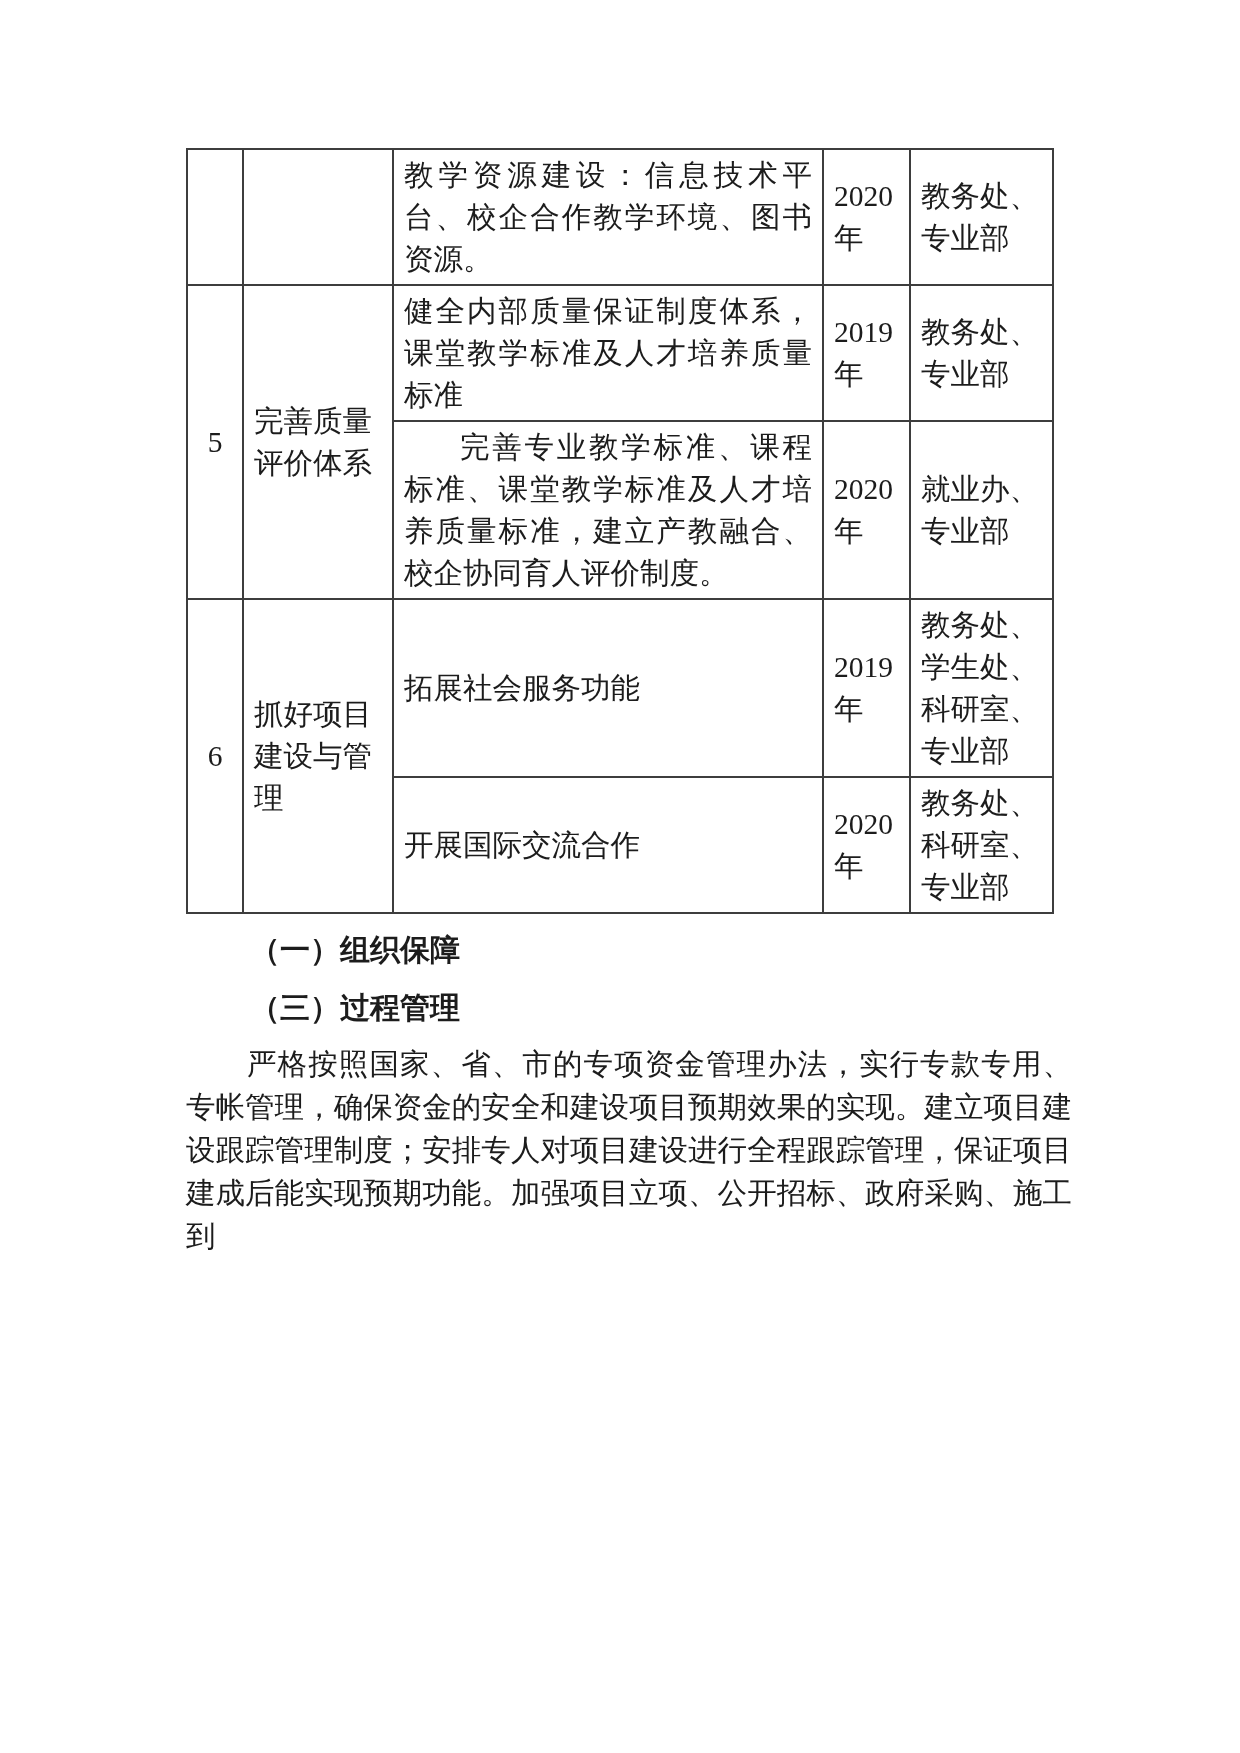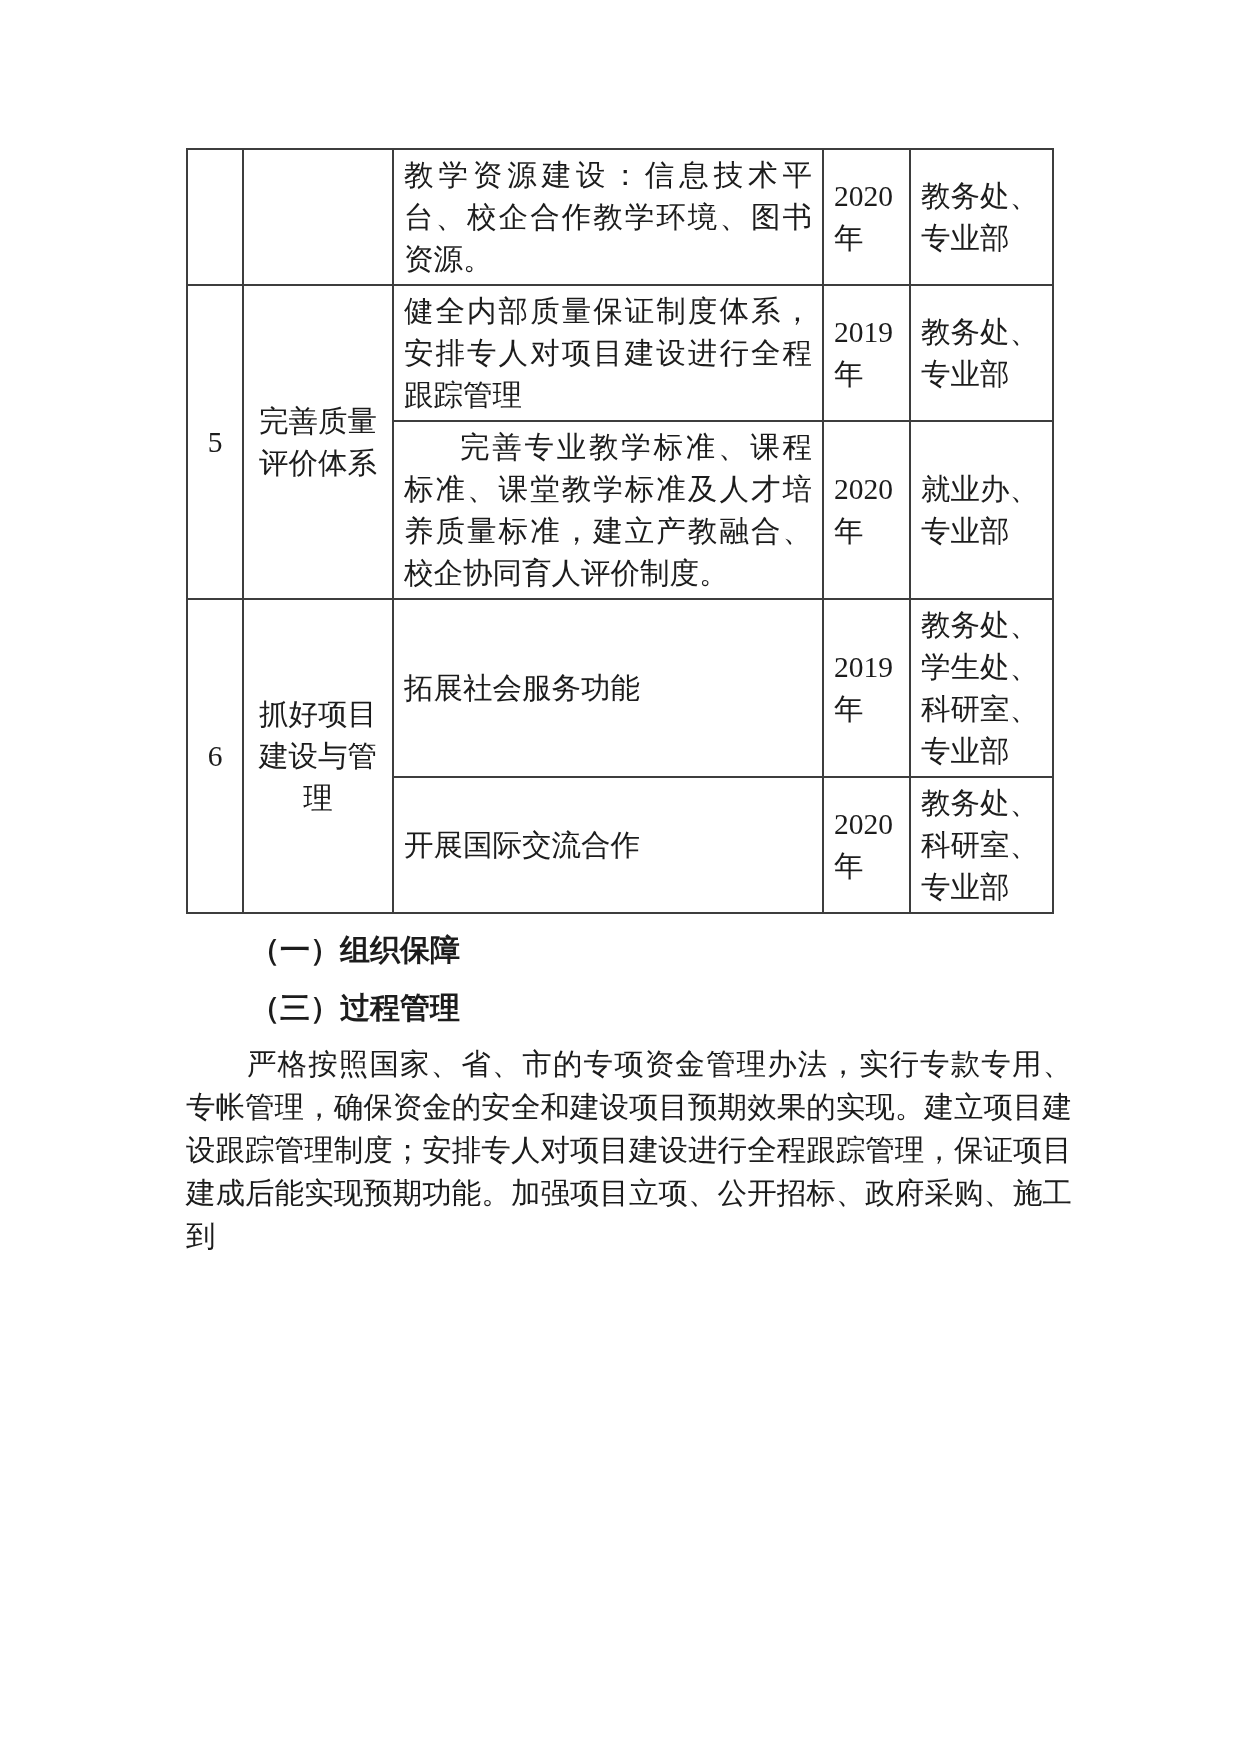--- a/index.html
+++ b/index.html
@@ -33,21 +33,21 @@
     vertical-align: middle;
     padding: 4px 10px;
     line-height: 42px;
     overflow: hidden;
   }
   td.c-num {
     text-align: center;
     padding: 4px 2px;
   }
   td.c-cat {
-    text-align: center;
+    text-align: left;
     padding: 4px 6px 4px 9px;
     margin-left: 24px;
   }
   td.c-task {
     text-align: justify;
     padding: 4px 9px 4px 11px;
   }
   td.c-task.indent {
     text-indent: 56px;
   }
@@ -99,21 +99,21 @@
         <tr class="r-a">
           <td class="c-num"></td>
           <td class="c-cat"></td>
           <td class="c-task">教学资源建设：信息技术平台、校企合作教学环境、图书资源。</td>
           <td class="c-year">2020年</td>
           <td class="c-dept">教务处、专业部</td>
         </tr>
         <tr class="r-b">
           <td class="c-num" rowspan="2">5</td>
           <td class="c-cat" rowspan="2">完善质量评价体系</td>
-          <td class="c-task">健全内部质量保证制度体系，安排专人对项目建设进行全程跟踪管理</td>
+          <td class="c-task">健全内部质量保证制度体系，课堂教学标准及人才培养质量标准</td>
           <td class="c-year">2019年</td>
           <td class="c-dept">教务处、专业部</td>
         </tr>
         <tr class="r-c">
           <td class="c-task indent">完善专业教学标准、课程标准、课堂教学标准及人才培养质量标准，建立产教融合、校企协同育人评价制度。</td>
           <td class="c-year">2020年</td>
           <td class="c-dept">就业办、专业部</td>
         </tr>
         <tr class="r-d">
           <td class="c-num" rowspan="2">6</td>

